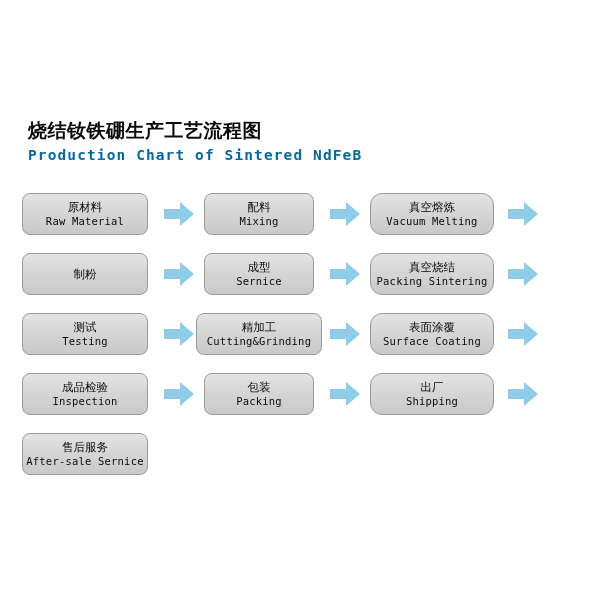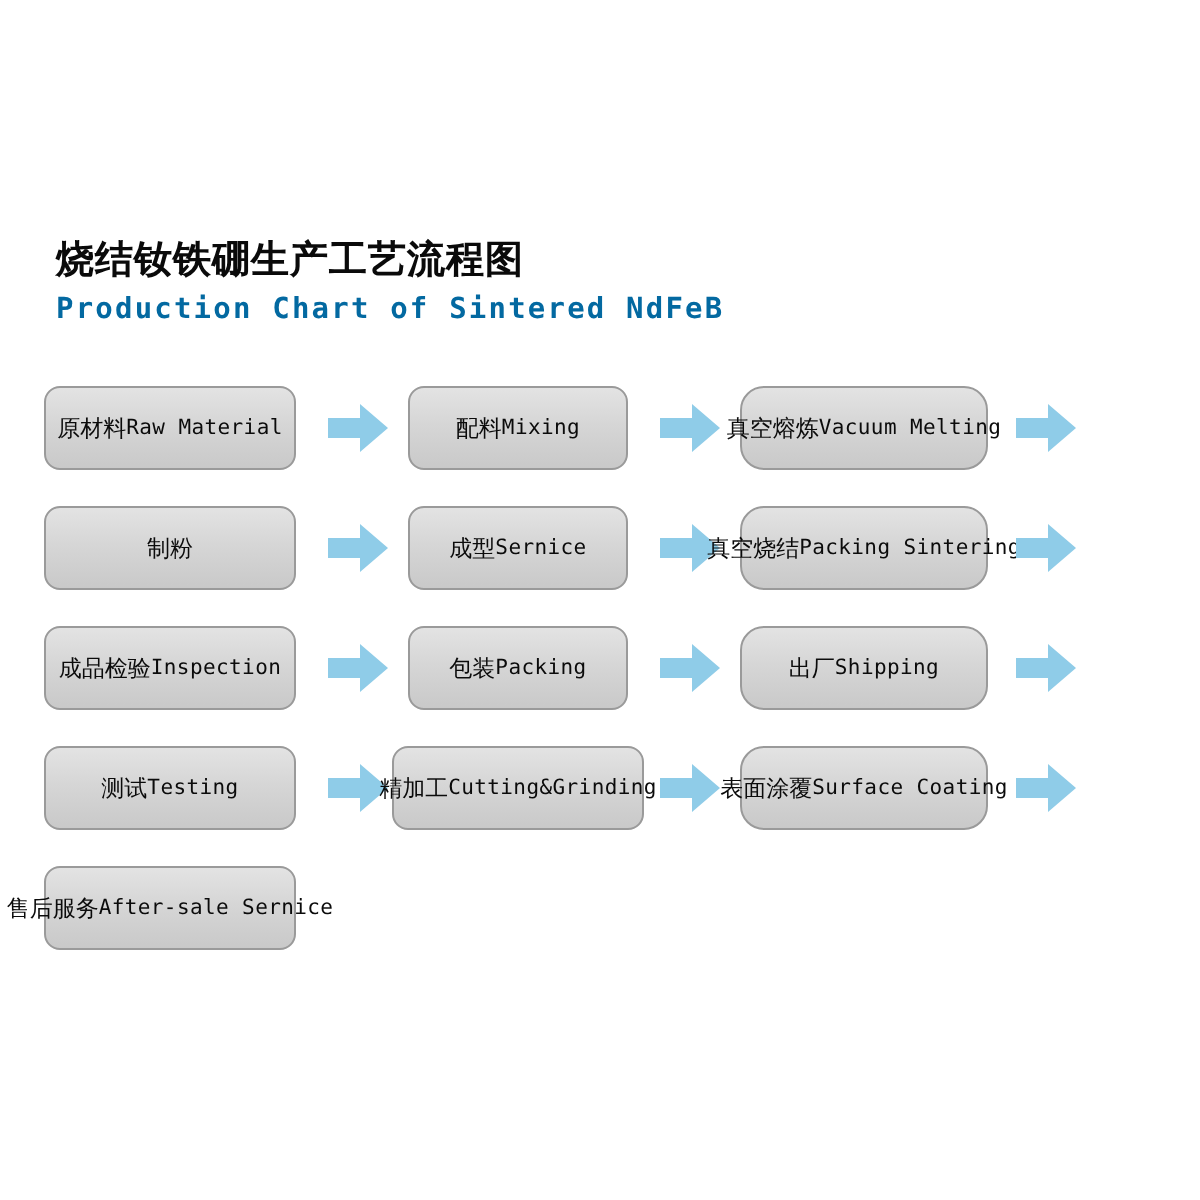--- a/index.html
+++ b/index.html
@@ -61,21 +61,21 @@
   
   .node {
     position: absolute;
     top: 3px;
     height: 42px;
     box-sizing: border-box;
     border: 1px solid #9a9a9a;
     border-radius: 8px;
     background: linear-gradient(to bottom, #e3e3e3 0%, #d6d6d6 45%, #c9c9c9 100%);
     display: flex;
-    flex-direction: row;
+    flex-direction: column;
     align-items: center;
     justify-content: center;
     color: #0b0b0b;
   }
   .node .cn {
     font-family: "DejaVu Sans", sans-serif;
     font-size: 11.5px;
     line-height: 14px;
     font-weight: normal;
     white-space: nowrap;
@@ -172,20 +172,50 @@
       </div>
       <div class="arrow a3">
         <svg viewBox="0 0 30 28">
             <path d="M0,9 L16,9 L16,2 L30,14 L16,26 L16,19 L0,19 Z" fill="#8fcce8"></path>
           </svg>
       </div>
     </div>
 
     <div class="flow-row">
       <div class="node col1">
+        <span class="cn">测试</span>
+        <span class="en">Testing</span>
+      </div>
+      <div class="arrow a1">
+        <svg viewBox="0 0 30 28">
+            <path d="M0,9 L16,9 L16,2 L30,14 L16,26 L16,19 L0,19 Z" fill="#8fcce8"></path>
+          </svg>
+      </div>
+      <div class="node col2w">
+        <span class="cn">精加工</span>
+        <span class="en">Cutting&amp;Grinding</span>
+      </div>
+      <div class="arrow a2">
+        <svg viewBox="0 0 30 28">
+            <path d="M0,9 L16,9 L16,2 L30,14 L16,26 L16,19 L0,19 Z" fill="#8fcce8"></path>
+          </svg>
+      </div>
+      <div class="node col3">
+        <span class="cn">表面涂覆</span>
+        <span class="en">Surface Coating</span>
+      </div>
+      <div class="arrow a3">
+        <svg viewBox="0 0 30 28">
+            <path d="M0,9 L16,9 L16,2 L30,14 L16,26 L16,19 L0,19 Z" fill="#8fcce8"></path>
+          </svg>
+      </div>
+    </div>
+
+    <div class="flow-row">
+      <div class="node col1">
         <span class="cn">成品检验</span>
         <span class="en">Inspection</span>
       </div>
       <div class="arrow a1">
         <svg viewBox="0 0 30 28">
             <path d="M0,9 L16,9 L16,2 L30,14 L16,26 L16,19 L0,19 Z" fill="#8fcce8"></path>
           </svg>
       </div>
       <div class="node col2">
         <span class="cn">包装</span>
@@ -202,49 +232,19 @@
       </div>
       <div class="arrow a3">
         <svg viewBox="0 0 30 28">
             <path d="M0,9 L16,9 L16,2 L30,14 L16,26 L16,19 L0,19 Z" fill="#8fcce8"></path>
           </svg>
       </div>
     </div>
 
     <div class="flow-row">
       <div class="node col1">
-        <span class="cn">测试</span>
-        <span class="en">Testing</span>
-      </div>
-      <div class="arrow a1">
-        <svg viewBox="0 0 30 28">
-            <path d="M0,9 L16,9 L16,2 L30,14 L16,26 L16,19 L0,19 Z" fill="#8fcce8"></path>
-          </svg>
-      </div>
-      <div class="node col2w">
-        <span class="cn">精加工</span>
-        <span class="en">Cutting&amp;Grinding</span>
-      </div>
-      <div class="arrow a2">
-        <svg viewBox="0 0 30 28">
-            <path d="M0,9 L16,9 L16,2 L30,14 L16,26 L16,19 L0,19 Z" fill="#8fcce8"></path>
-          </svg>
-      </div>
-      <div class="node col3">
-        <span class="cn">表面涂覆</span>
-        <span class="en">Surface Coating</span>
-      </div>
-      <div class="arrow a3">
-        <svg viewBox="0 0 30 28">
-            <path d="M0,9 L16,9 L16,2 L30,14 L16,26 L16,19 L0,19 Z" fill="#8fcce8"></path>
-          </svg>
-      </div>
-    </div>
-
-    <div class="flow-row">
-      <div class="node col1">
         <span class="cn">售后服务</span>
         <span class="en">After-sale Sernice</span>
       </div>
     </div>
 
   </div>
 </div>
 
 </body></html>

